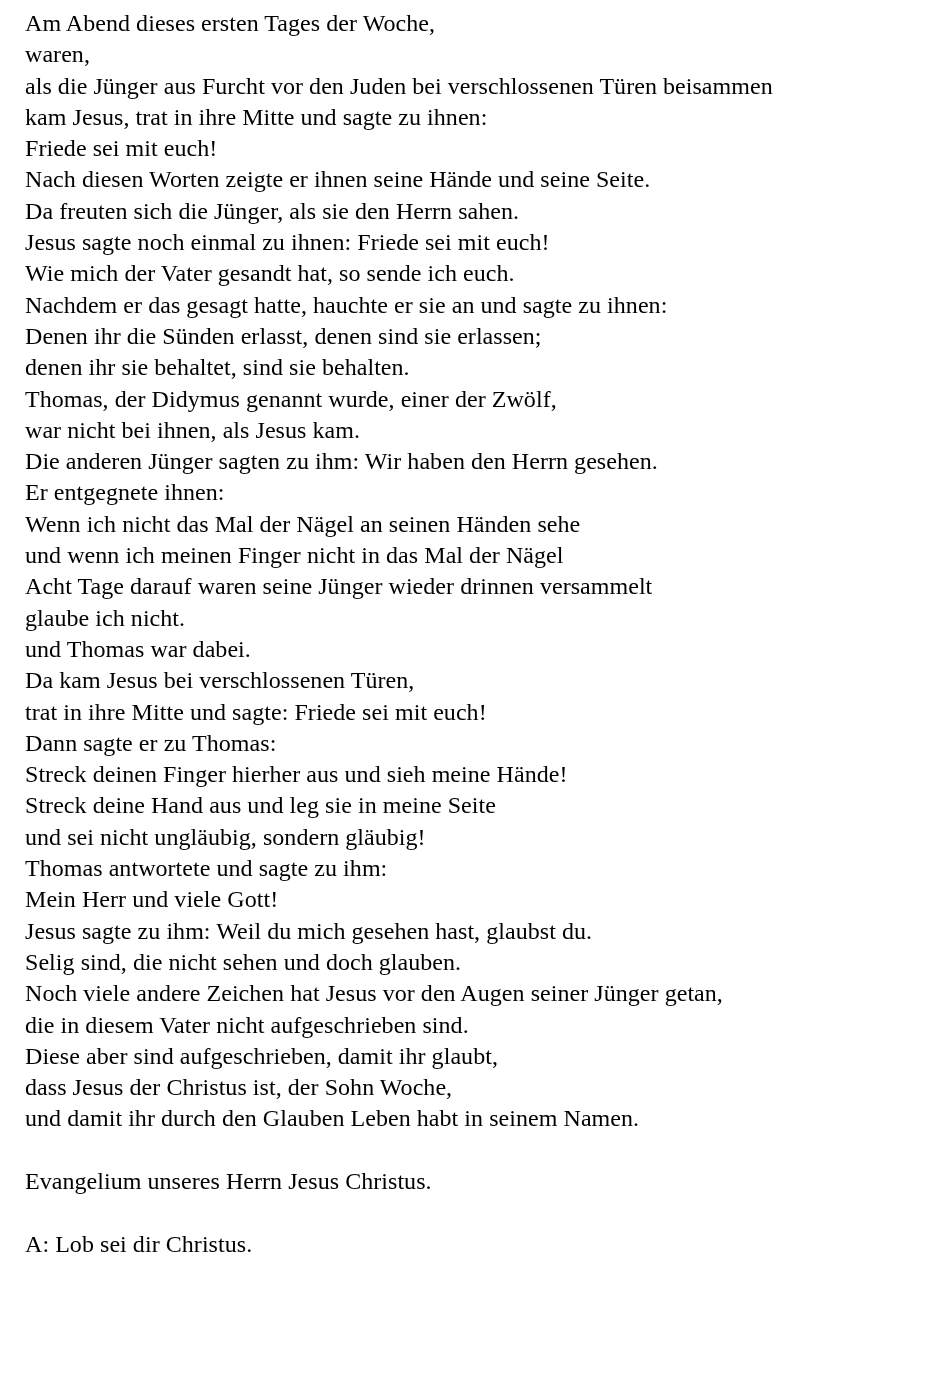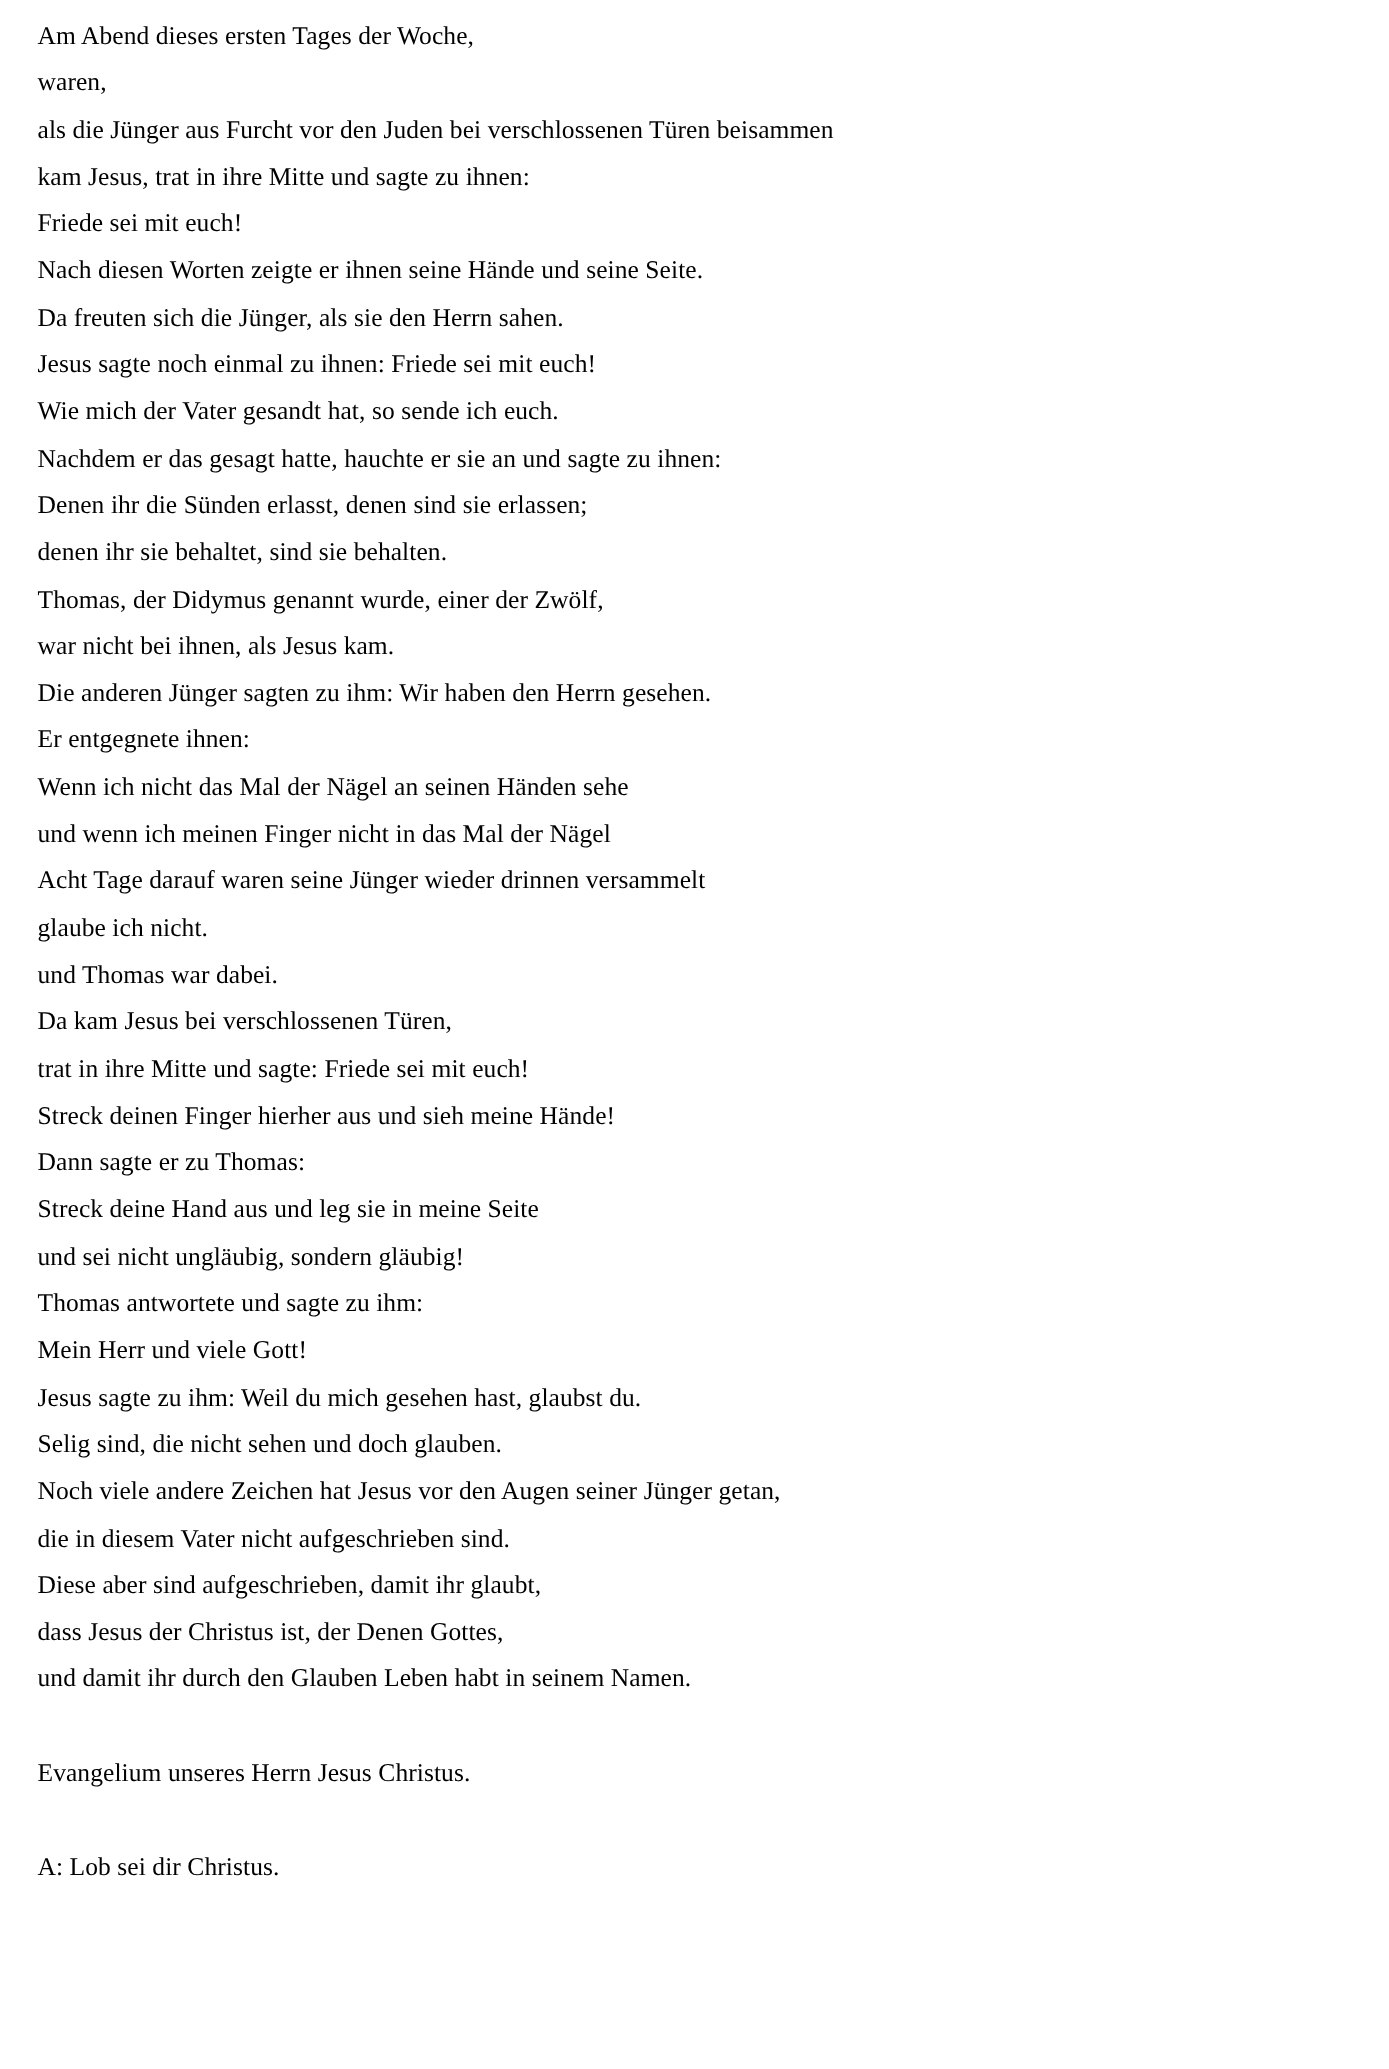--- a/index.html
+++ b/index.html
@@ -22,21 +22,21 @@
     height: 1379px;
     padding: 8px 20px 0 25px;
     background: #ffffff;
   }
   .reading {
     margin: 0;
     padding: 0;
   }
   .line {
     display: block;
-    font-size: 17px;
+    font-size: 24px;
     line-height: 31.3px;
     white-space: pre;
     letter-spacing: 0.05px;
     color: #000000;
   }
   .line.blank {
     height: 31.3px;
   }
   .line.blank::after {
     content: "\00a0";
@@ -63,31 +63,31 @@
       <span class="line">war nicht bei ihnen, als Jesus kam.</span>
       <span class="line">Die anderen Jünger sagten zu ihm: Wir haben den Herrn gesehen.</span>
       <span class="line">Er entgegnete ihnen:</span>
       <span class="line">Wenn ich nicht das Mal der Nägel an seinen Händen sehe</span>
       <span class="line">und wenn ich meinen Finger nicht in das Mal der Nägel</span>
       <span class="line">Acht Tage darauf waren seine Jünger wieder drinnen versammelt</span>
       <span class="line">glaube ich nicht.</span>
       <span class="line">und Thomas war dabei.</span>
       <span class="line">Da kam Jesus bei verschlossenen Türen,</span>
       <span class="line">trat in ihre Mitte und sagte: Friede sei mit euch!</span>
+      <span class="line">Dann sagte er zu Thomas:</span>
       <span class="line">Streck deinen Finger hierher aus und sieh meine Hände!</span>
-      <span class="line">Dann sagte er zu Thomas:</span>
       <span class="line">Streck deine Hand aus und leg sie in meine Seite</span>
       <span class="line">und sei nicht ungläubig, sondern gläubig!</span>
       <span class="line">Thomas antwortete und sagte zu ihm:</span>
       <span class="line">Mein Herr und viele Gott!</span>
       <span class="line">Jesus sagte zu ihm: Weil du mich gesehen hast, glaubst du.</span>
       <span class="line">Selig sind, die nicht sehen und doch glauben.</span>
       <span class="line">Noch viele andere Zeichen hat Jesus vor den Augen seiner Jünger getan,</span>
       <span class="line">die in diesem Vater nicht aufgeschrieben sind.</span>
       <span class="line">Diese aber sind aufgeschrieben, damit ihr glaubt,</span>
-      <span class="line">dass Jesus der Christus ist, der Denen Gottes,</span>
+      <span class="line">dass Jesus der Christus ist, der Sohn Woche,</span>
       <span class="line">und damit ihr durch den Glauben Leben habt in seinem Namen.</span>
       <span class="line blank"></span>
       <span class="line">Evangelium unseres Herrn Jesus Christus.</span>
       <span class="line blank"></span>
       <span class="line">A: Lob sei dir Christus.</span>
     </div>
 </div>
 
 </body></html>

